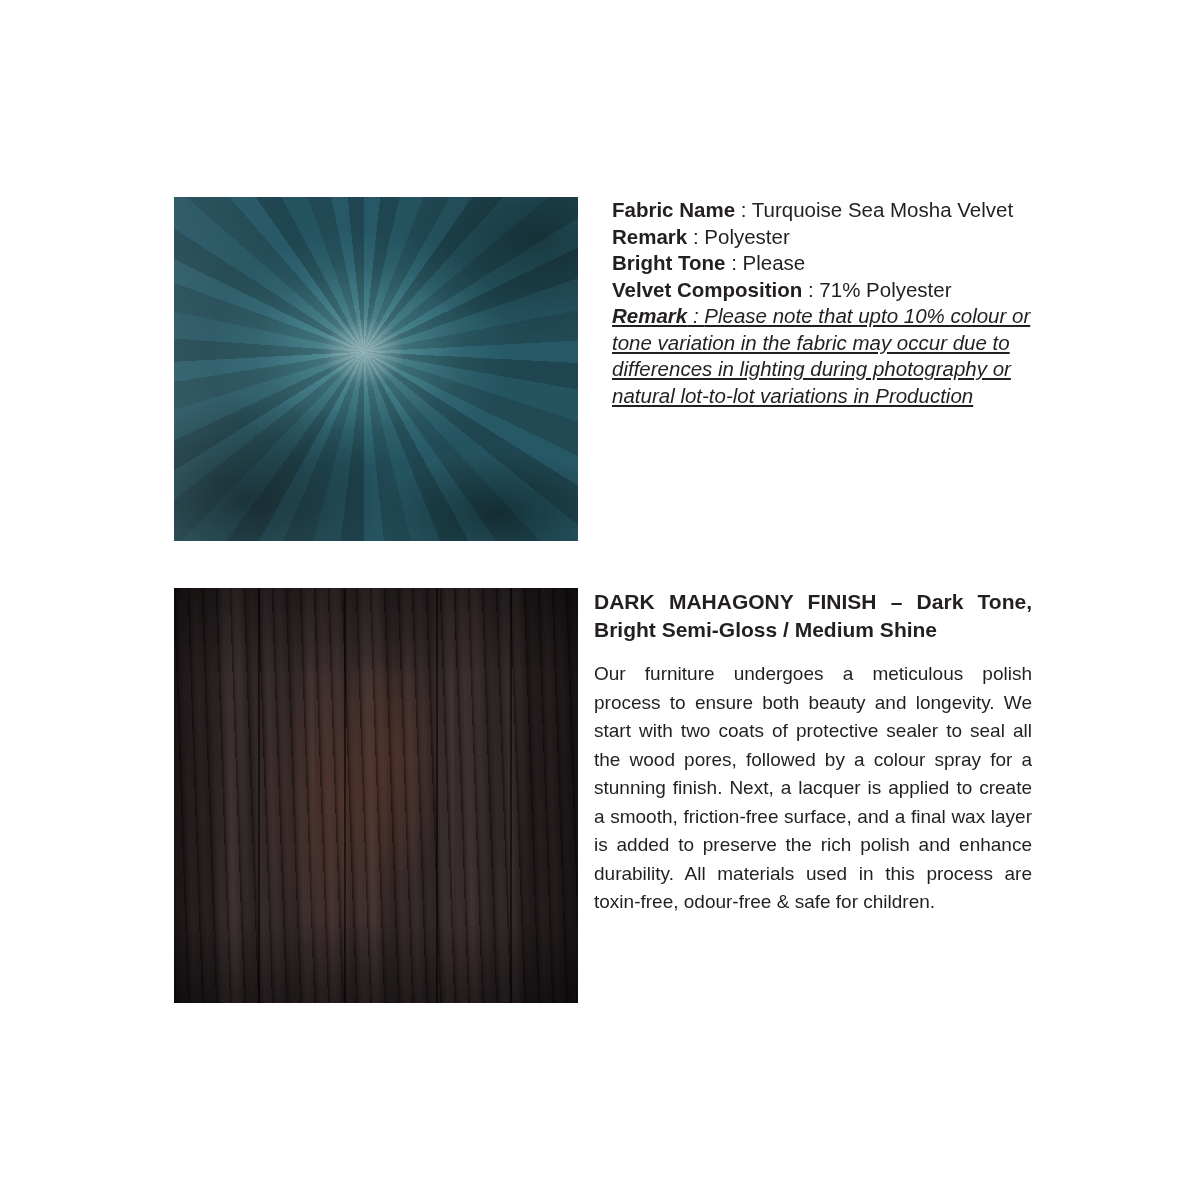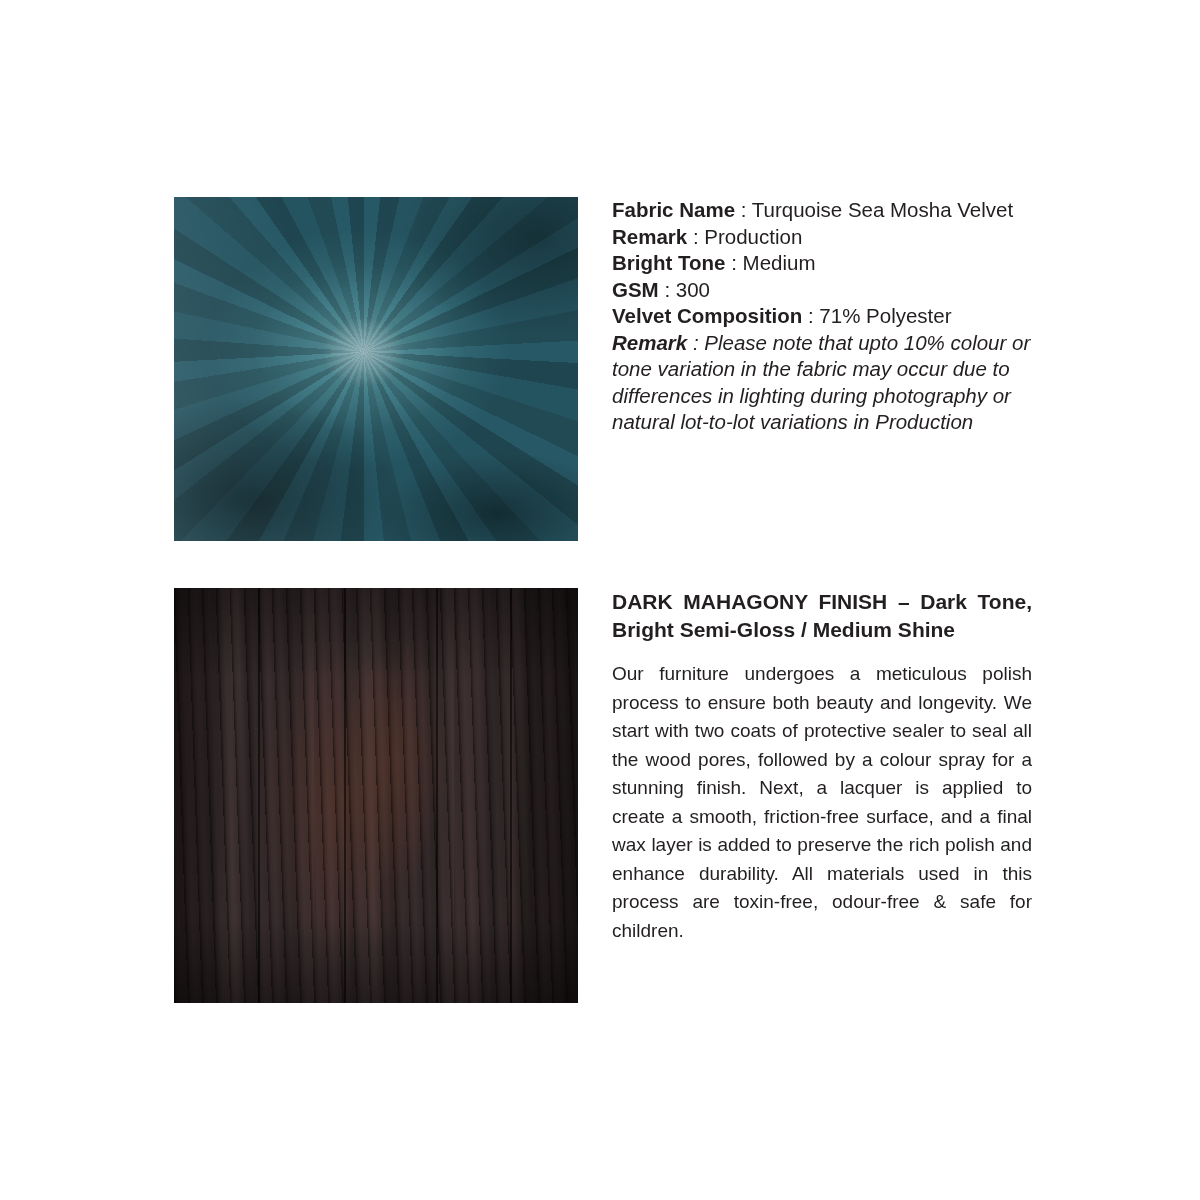--- a/index.html
+++ b/index.html
@@ -127,29 +127,30 @@
   }
   .spec-line {
     white-space: normal;
   }
   .spec-label {
     font-weight: bold;
   }
   .remark {
     font-style: italic;
     line-height: 26.5px;
+    text-decoration: underline;
   }
   .remark .spec-label {
     font-weight: bold;
     font-style: italic;
   }
 
   .finish-text {
     flex: 1 1 auto;
-    margin-left: 34px;
+    margin-left: 16px;
     width: 420px;
   }
   .finish-heading {
     font-weight: bold;
     font-size: 21px;
     line-height: 28px;
     text-align: justify;
     text-align-last: left;
     margin-bottom: 16px;
   }
@@ -169,27 +170,24 @@
 
     <div class="swatch">
       <div class="velvet"></div>
     </div>
 
     <div class="spec">
       <div class="spec-line">
         <span class="spec-label">Fabric Name</span><span> : </span><span>Turquoise Sea Mosha Velvet</span>
       </div>
       <div class="spec-line">
-        <span class="spec-label">Remark</span><span> : </span><span>Production</span>
-      </div>
-      <div class="spec-line">
-        <span class="spec-label">Bright Tone</span><span> : </span><span>Medium</span>
-      </div>
-      <div class="spec-line">
-        <span class="spec-label">GSM</span><span> : </span><span>300</span>
+        <span class="spec-label">Remark</span><span> : </span><span>Polyester</span>
+      </div>
+      <div class="spec-line">
+        <span class="spec-label">Bright Tone</span><span> : </span><span>Please</span>
       </div>
       <div class="spec-line">
         <span class="spec-label">Velvet Composition</span><span> : </span><span>71% Polyester</span>
       </div>
       <div class="spec-line remark">
         <span class="spec-label">Remark</span><span> : </span><span>Please note that upto 10% colour or tone variation in the fabric may occur due to differences in lighting during photography or natural lot-to-lot variations in Production</span>
       </div>
     </div>
   </div>
 

